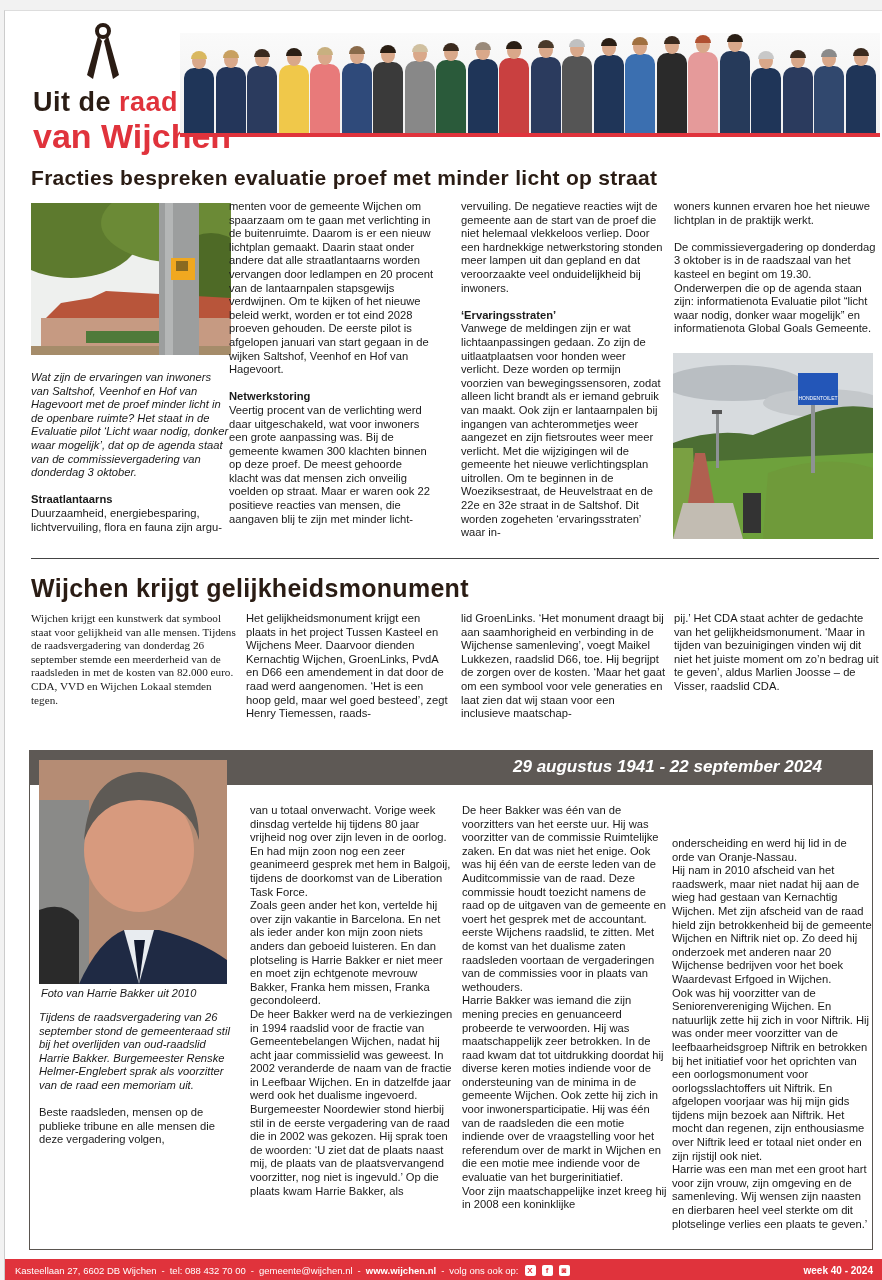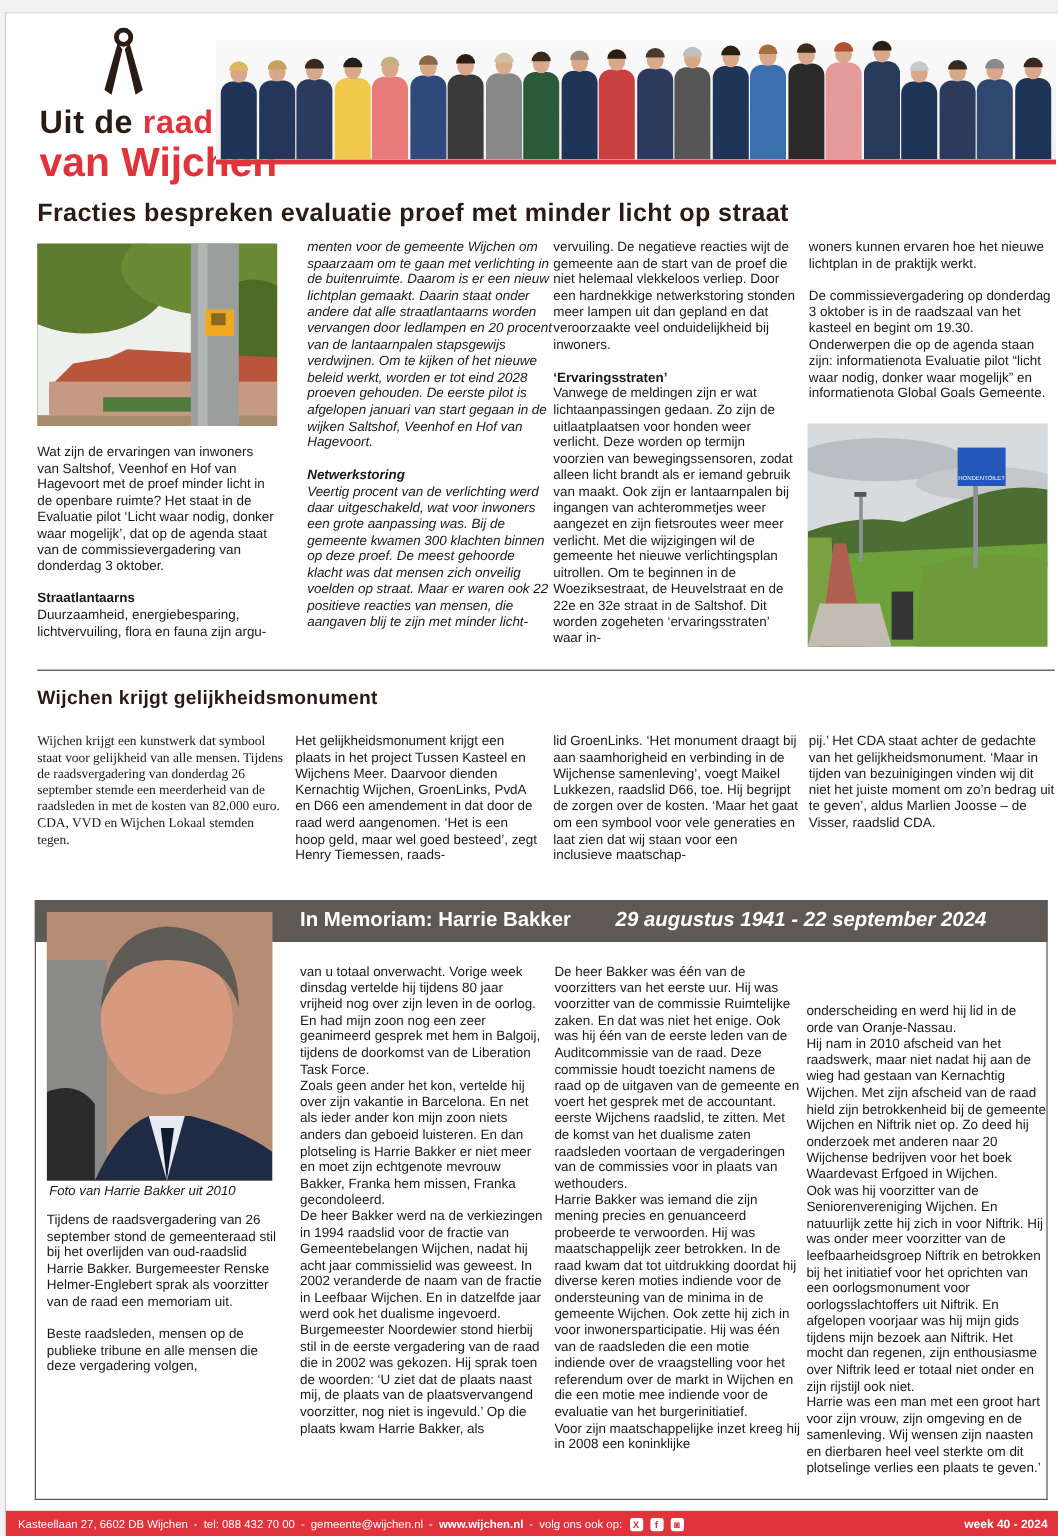--- a/index.html
+++ b/index.html
@@ -16,27 +16,27 @@
   .group-photo { left: 175px; top: 22px; width: 700px; height: 100px; overflow: hidden; background: linear-gradient(#fafafa, #f0f0f0); }
   .person { position: absolute; bottom: 0; width: 30px; border-radius: 12px 12px 0 0; }
   .person .head { position: absolute; top: 0; left: 8px; width: 14px; height: 16px; border-radius: 50%; background: #d9a88a; }
   .person .hair { position: absolute; top: -2px; left: 7px; width: 16px; height: 8px; border-radius: 8px 8px 0 0; }
   .person .body { position: absolute; top: 15px; left: 0; width: 30px; bottom: 0; border-radius: 10px 10px 0 0; }
   .red-bar { left: 175px; top: 122px; width: 700px; height: 4px; background: #e0333c; }
 
   
   .headline { font-weight: bold; color: #2a1c14; white-space: nowrap; letter-spacing: 0.3px; }
   .h1 { left: 26px; top: 155px; font-size: 21px; }
-  .h2 { left: 26px; top: 563px; font-size: 16px; }
+  .h2 { left: 26px; top: 563px; font-size: 25px; }
 
   .col { font-size: 11.2px; line-height: 13.6px; color: #1a1a1a; }
   .col p { margin-bottom: 13.6px; }
   .col p.tight { margin-bottom: 0; }
   .col .sub { font-weight: bold; }
-  .col .ital { }
+  .col .ital { font-style: italic; }
 
   
   .photo-lamp { left: 26px; top: 192px; width: 200px; height: 152px; overflow: hidden; background: #6e8a3a; }
   .photo-dog { left: 668px; top: 342px; width: 200px; height: 186px; overflow: hidden; background: #cfd4d8; }
 
   .divider { left: 26px; width: 848px; height: 1px; background: #444; }
 
   
   .mem-box { left: 24px; top: 739px; width: 844px; height: 500px; border: 1px solid #5a5550; border-top: none; }
   .mem-bar { left: 24px; top: 739px; width: 844px; height: 35px; background: #5e5955; }
@@ -198,21 +198,21 @@
       <rect x="145" y="58" width="12" height="10" fill="#8a6a20"></rect>
     </svg>
   </div>
 
   <div class="abs col" style="left:26px; top:360px; width:198px;">
     <p class="ital">Wat zijn de ervaringen van inwoners van Saltshof, Veenhof en Hof van Hagevoort met de proef minder licht in de openbare ruimte? Het staat in de Evaluatie pilot ‘Licht waar nodig, donker waar mogelijk’, dat op de agenda staat van de commissievergadering van donderdag 3 oktober.</p>
     <p class="tight sub">Straatlantaarns</p>
     <p class="tight">Duurzaamheid, energiebesparing, lichtvervuiling, flora en fauna zijn argu-</p>
   </div>
 
-  <div class="abs col" style="left:251px; top:189px; width:205px;font-style:italic;">
+  <div class="abs col" style="left:224px; top:189px; width:205px;">
     <p>menten voor de gemeente Wijchen om spaarzaam om te gaan met verlichting in de buitenruimte. Daarom is er een nieuw lichtplan gemaakt. Daarin staat onder andere dat alle straatlantaarns worden vervangen door ledlampen en 20 procent van de lantaarnpalen stapsgewijs verdwijnen. Om te kijken of het nieuwe beleid werkt, worden er tot eind 2028 proeven gehouden. De eerste pilot is afgelopen januari van start gegaan in de wijken Saltshof, Veenhof en Hof van Hagevoort.</p>
     <p class="tight sub">Netwerkstoring</p>
     <p class="tight">Veertig procent van de verlichting werd daar uitgeschakeld, wat voor inwoners een grote aanpassing was. Bij de gemeente kwamen 300 klachten binnen op deze proef. De meest gehoorde klacht was dat mensen zich onveilig voelden op straat. Maar er waren ook 22 positieve reacties van mensen, die aangaven blij te zijn met minder licht-</p>
   </div>
 
   <div class="abs col" style="left:456px; top:189px; width:205px;">
     <p>vervuiling. De negatieve reacties wijt de gemeente aan de start van de proef die niet helemaal vlekkeloos verliep. Door een hardnekkige netwerkstoring stonden meer lampen uit dan gepland en dat veroorzaakte veel onduidelijkheid bij inwoners.</p>
     <p class="tight sub">‘Ervaringsstraten’</p>
     <p class="tight">Vanwege de meldingen zijn er wat lichtaanpassingen gedaan. Zo zijn de uitlaatplaatsen voor honden weer verlicht. Deze worden op termijn voorzien van bewegingssensoren, zodat alleen licht brandt als er iemand gebruik van maakt. Ook zijn er lantaarnpalen bij ingangen van achterommetjes weer aangezet en zijn fietsroutes weer meer verlicht. Met die wijzigingen wil de gemeente het nieuwe verlichtingsplan uitrollen. Om te beginnen in de Woeziksestraat, de Heuvelstraat en de 22e en 32e straat in de Saltshof. Dit worden zogeheten ‘ervaringsstraten’ waar in-</p>
   </div>
@@ -253,21 +253,20 @@
   </div>
   <div class="abs col" style="left:456px; top:601px; width:205px;">
     <p class="tight">lid GroenLinks. ‘Het monument draagt bij aan saamhorigheid en verbinding in de Wijchense samenleving’, voegt Maikel Lukkezen, raadslid D66, toe. Hij begrijpt de zorgen over de kosten. ‘Maar het gaat om een symbool voor vele generaties en laat zien dat wij staan voor een inclusieve maatschap-</p>
   </div>
   <div class="abs col" style="left:669px; top:601px; width:205px;">
     <p class="tight">pij.’ Het CDA staat achter de gedachte van het gelijkheidsmonument. ‘Maar in tijden van bezuinigingen vinden wij dit niet het juiste moment om zo’n bedrag uit te geven’, aldus Marlien Joosse – de Visser, raadslid CDA.</p>
   </div>
 
   <div class="abs mem-box"></div>
   <div class="abs mem-bar"></div>
-  <div class="abs mem-title">In Memoriam: Harrie Bakker</div>
   <div class="abs mem-dates">29 augustus 1941  -  22 september 2024</div>
 
   <div class="abs photo-harrie">
     <svg width="188" height="224" viewBox="0 0 188 224">
       <rect width="188" height="224" fill="#c99a80"></rect>
       <rect x="0" y="0" width="188" height="224" fill="#b58c74"></rect>
       <rect x="0" y="40" width="50" height="184" fill="#8a8a88"></rect>
       <path d="M0 150 Q25 140 40 160 L40 224 L0 224 Z" fill="#2a2a2a"></path>
       <ellipse cx="100" cy="90" rx="55" ry="62" fill="#d79a7e"></ellipse>
       <path d="M45 80 Q50 15 100 12 Q160 15 160 80 Q150 40 100 40 Q60 40 45 80 Z" fill="#5e5a55"></path>

